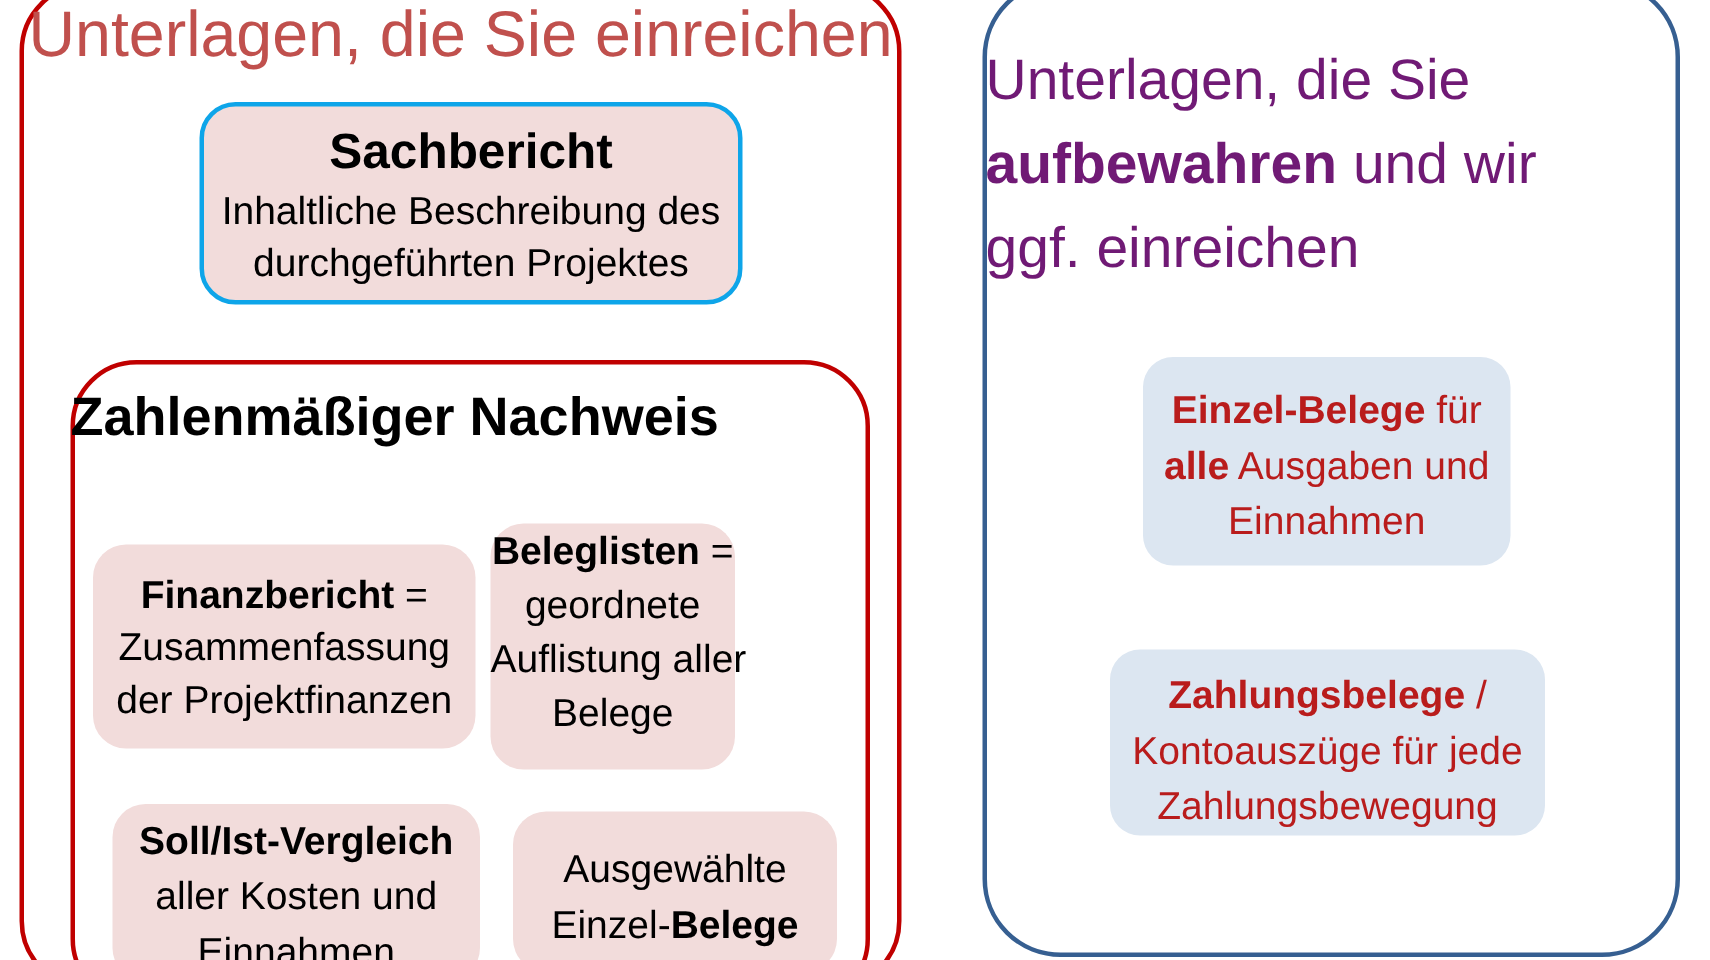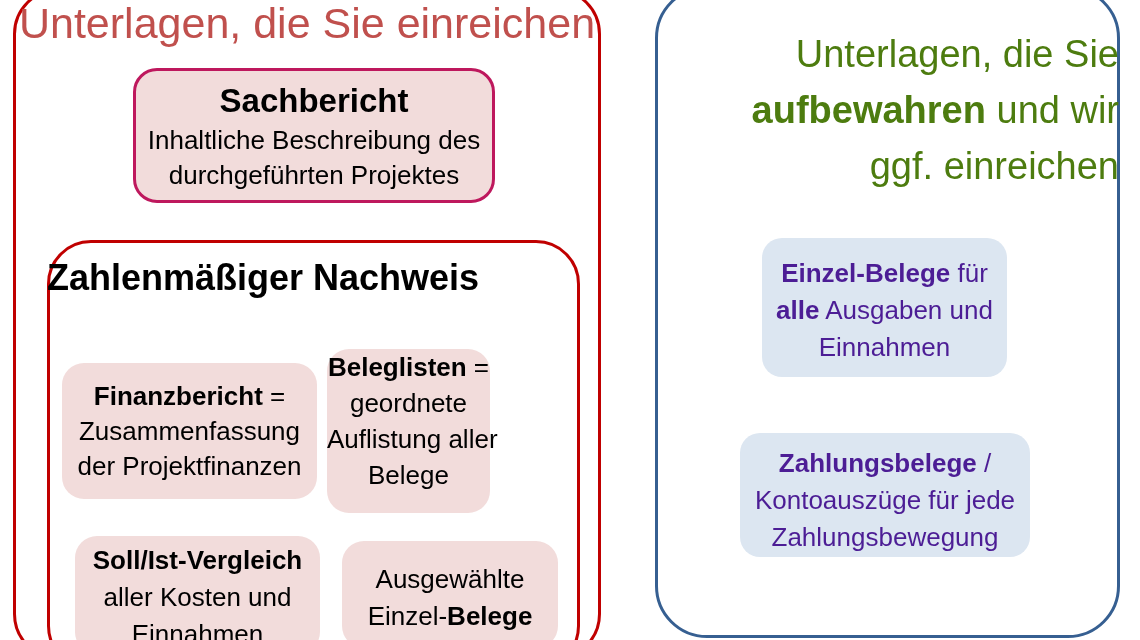--- a/index.html
+++ b/index.html
@@ -11,41 +11,41 @@
   .panel { position:absolute; border-style:solid; border-color:#C00000; background:transparent; }
   .panel.red   { border-width:3px; }
   .panel.blue  { border-color:#365F91; border-width:3px; }
   .title-left {
     position:absolute; left:13px; top:-3px; width:588px;
     font-size:43px; line-height:52px; color:#C0504D; text-align:center;
     white-space:nowrap;
   }
   .title-right {
     position:absolute; left:657px; top:26px; width:462px;
-    font-size:38px; line-height:56px; color:#4d7c0f; text-align:right;
+    font-size:38px; line-height:56px; color:#701a75; text-align:left;
   }
   .nachweis-heading {
     position:absolute; left:47px; top:254px; width:533px;
     font-size:36px; line-height:48px; font-weight:bold; color:#000;
     text-align:left; white-space:nowrap;
   }
   .sach-box {
     position:absolute; left:133px; top:68px; width:362px; height:135px;
-    background:#F2DCDB; border:3px solid #be185d; border-radius:24px;
+    background:#F2DCDB; border:3px solid #0ea5e9; border-radius:24px;
     text-align:center;
   }
   .sach-heading { font-size:33px; font-weight:bold; line-height:44px; margin-top:8px; }
   .sach-body { font-size:26px; line-height:35px; }
   .pinkbox {
     position:absolute; background:#F2DCDB; border-radius:22px;
     font-size:26px; text-align:center; color:#000;margin-top:16px;
   }
   .bluebox {
     position:absolute; background:#DCE6F1; border-radius:20px;
-    font-size:26px; line-height:37px; text-align:center; color:#4c1d95;
+    font-size:26px; line-height:37px; text-align:center; color:#b91c1c;
   }
   .tl { white-space:nowrap; }
   b { font-weight:bold; }
 </style>
 </head>
 <body>
 
 <div class="stage">
 
   <div class="panel red" style="left:13px; top:-12px; width:588px; height:672px; border-radius:46px;"></div>

